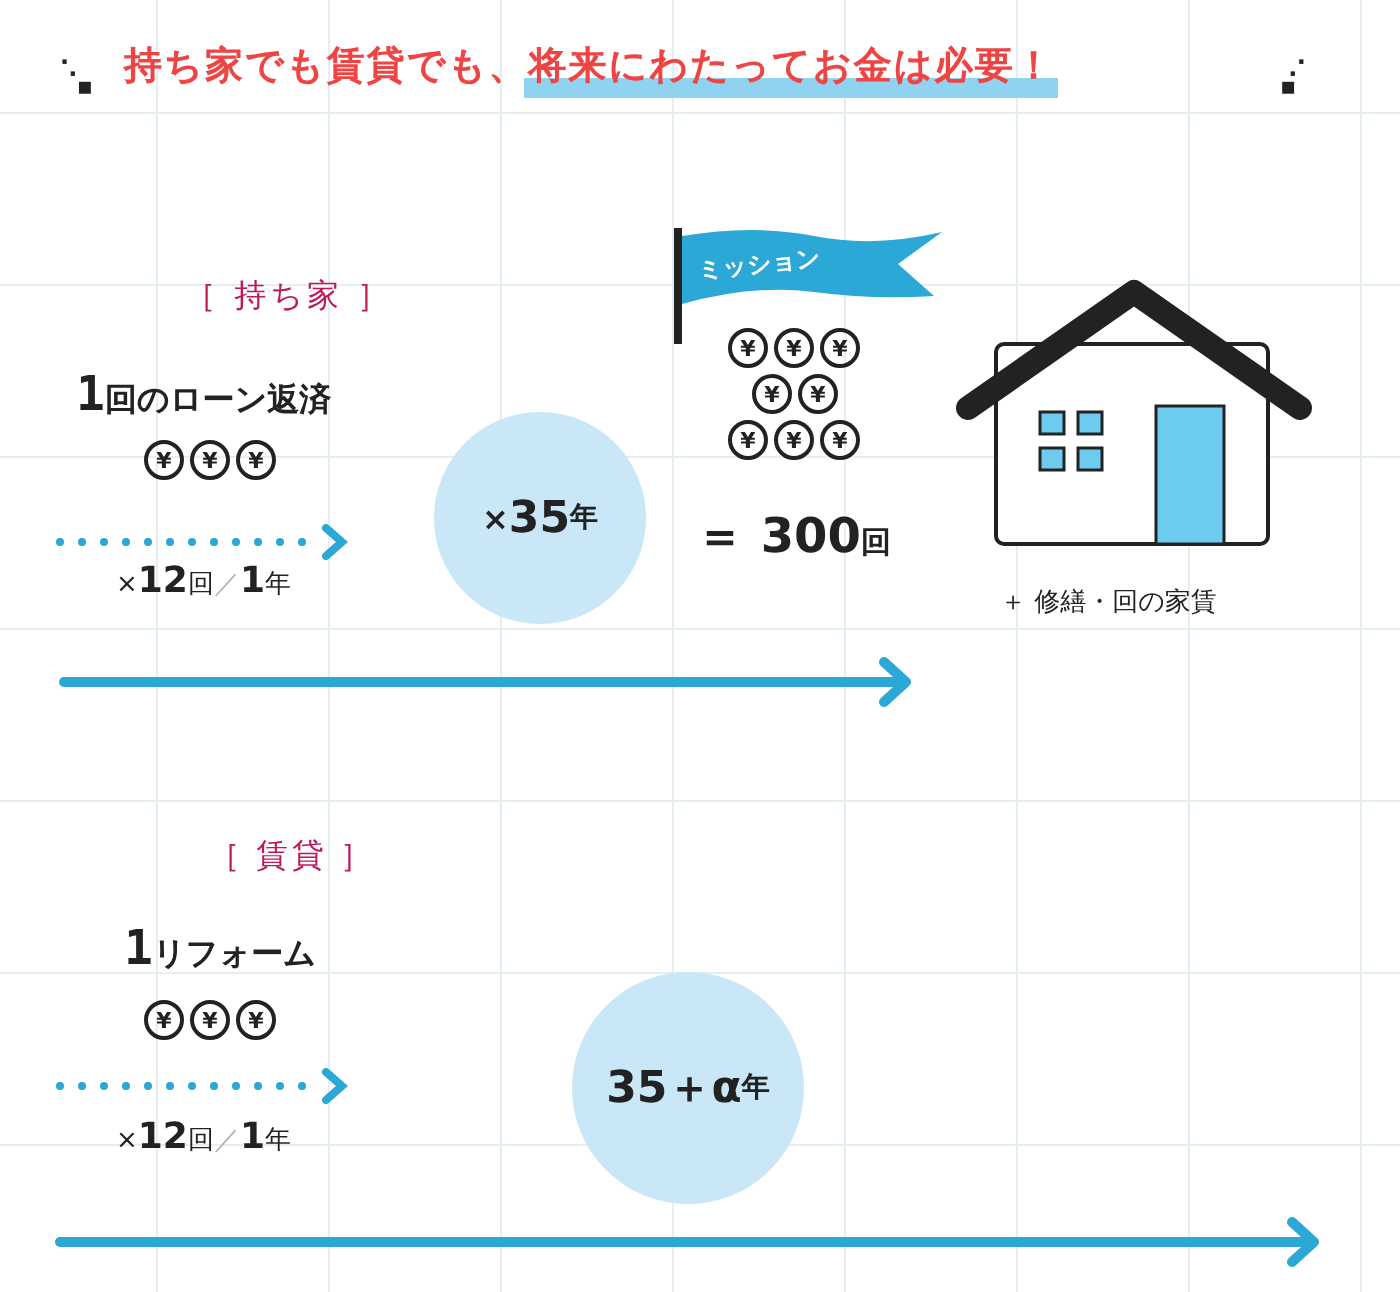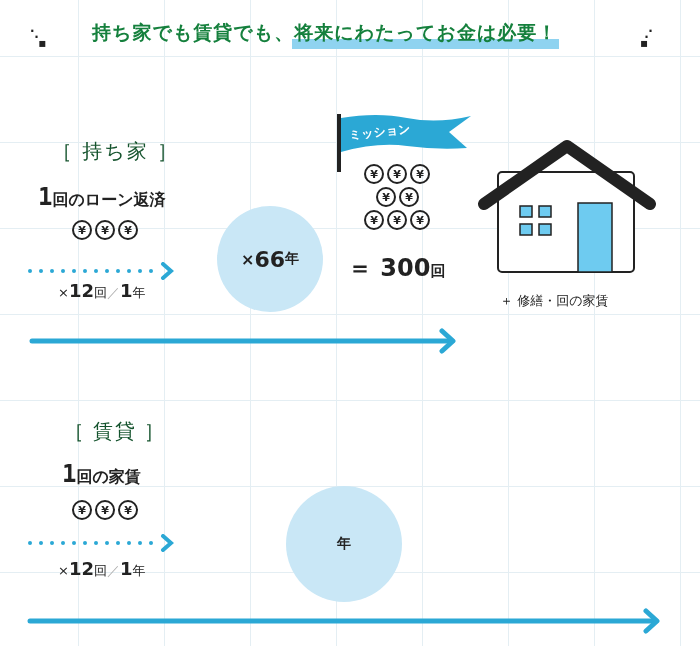--- a/index.html
+++ b/index.html
@@ -6,28 +6,28 @@
   body {
     width:700px; height:646px; position:relative; overflow:hidden;
     background:#ffffff;
     font-family:"DejaVu Sans", sans-serif; color:#222;
   }
   .grid { position:absolute; inset:0; pointer-events:none; }
   .vl { position:absolute; top:0; bottom:0; width:1px; background:#e4eef3; }
   .hl { position:absolute; left:0; right:0; height:1px; background:#e4eef3; }
 
   .headline { position:absolute; top:14px; left:0; width:700px; height:40px; }
-  .headline .txt { position:absolute; left:62px; top:6px; font-size:19px; font-weight:bold; letter-spacing:1px; white-space:nowrap; color:#15803d;margin-left:30px; }
+  .headline .txt { position:absolute; left:62px; top:6px; font-size:19px; font-weight:bold; letter-spacing:1px; white-space:nowrap; color:#ef4444; }
   .headline .hl-part { position:relative; display:inline-block; }
   .headline .hl-part::before { content:""; position:absolute; left:-2px; right:-2px; bottom:-3px; height:10px; background:#8fd3f0; z-index:-1; }
   .headline .txt span { position:relative; z-index:1; }
   .spark { position:absolute; font-size:12px; line-height:6px; font-weight:bold; }
 
   .abs { position:absolute; }
-  .bracket-title { font-size:20px; letter-spacing:2px; white-space:nowrap; color:#14532d; }
+  .bracket-title { font-size:16px; letter-spacing:2px; white-space:nowrap; color:#be185d;margin-left:40px; }
   .sub { font-size:16px; font-weight:bold; white-space:nowrap; }
   .sub .big { font-size:24px; font-family:"DejaVu Sans Mono", monospace; }
   .coins { display:flex; gap:3px; }
   .coin { width:20px; height:20px; border:2px solid #222; border-radius:50%; font-size:11px; font-weight:bold; display:flex; align-items:center; justify-content:center; box-sizing:border-box; }
   .dots { display:flex; gap:7px; align-items:center; }
   .dot { width:4px; height:4px; border-radius:50%; background:#2ba8d5; }
   .per { font-size:13px; white-space:nowrap; }
   .per .big { font-size:18px; font-weight:bold; }
   .circle { position:absolute; border-radius:50%; background:#c9e7f6; display:flex; align-items:center; justify-content:center; font-weight:bold; white-space:nowrap; }
   .eq { font-size:24px; font-weight:bold; white-space:nowrap; }
@@ -91,21 +91,21 @@
       <polyline points="3,2 11,9 3,16" fill="none" stroke="#2ba8d5" stroke-width="4" stroke-linecap="round"></polyline>
     </svg>
 </div>
 
 <div class="abs per" style="left:58px;top:280px;">
   <span>×</span><span class="big">12</span><span>回</span><span style="color:#aaa">／</span><span class="big">1</span><span>年</span>
 </div>
 
 <div class="circle" style="left:217px;top:206px;width:106px;height:106px;font-size:16px;">
   <span>×</span>
-    <span style="font-size:22px">66</span>
+    <span style="font-size:22px">35</span>
     <span style="font-size:14px">年</span>
 </div>
 
 <div class="abs" style="left:337px;top:110px;">
   <svg width="140" height="62">
     <rect x="0" y="4" width="4" height="58" fill="#222"></rect>
     <path d="M4,8 Q40,2 70,8 T134,6 L112,22 L130,38 Q100,40 70,36 T4,42 Z" fill="#2ba8d5"></path>
   </svg>
   <div class="abs" style="left:12px;top:14px;color:#fff;font-size:12px;font-weight:bold;transform:rotate(-6deg);white-space:nowrap;">ミッション</div>
 </div>
@@ -144,21 +144,21 @@
 <div class="abs caption" style="left:500px;top:292px;">＋ 修繕・回の家賃</div>
 
 <svg class="abs" style="left:28px;top:328px;" width="432" height="26">
   <line x1="4" y1="13" x2="424" y2="13" stroke="#2ba8d5" stroke-width="5" stroke-linecap="round"></line>
   <polyline points="414,3 425,13 414,23" fill="none" stroke="#2ba8d5" stroke-width="5" stroke-linecap="round" stroke-linejoin="round"></polyline>
 </svg>
 
 <div class="abs bracket-title" style="left:64px;top:418px;font-family:Liberation Serif, serif;">［ 賃貸 ］</div>
 
 <div class="abs sub" style="left:62px;top:460px;">
-  <span class="big">1</span><span>回の家賃</span>
+  <span class="big">1</span><span>リフォーム</span>
 </div>
 
 <div class="abs coins" style="left:72px;top:500px;">
   <div class="coin">¥</div>
   <div class="coin">¥</div>
   <div class="coin">¥</div>
 </div>
 
 <div class="abs dots" style="left:28px;top:534px;">
   <div class="dot"></div>
@@ -176,19 +176,20 @@
   <svg width="14" height="18">
       <polyline points="3,2 11,9 3,16" fill="none" stroke="#2ba8d5" stroke-width="4" stroke-linecap="round"></polyline>
     </svg>
 </div>
 
 <div class="abs per" style="left:58px;top:558px;">
   <span>×</span><span class="big">12</span><span>回</span><span style="color:#aaa">／</span><span class="big">1</span><span>年</span>
 </div>
 
 <div class="circle" style="left:286px;top:486px;width:116px;height:116px;">
+  <span style="font-size:22px">35＋α</span>
     <span style="font-size:14px">年</span>
 </div>
 
 <svg class="abs" style="left:26px;top:608px;" width="640" height="26">
   <line x1="4" y1="13" x2="630" y2="13" stroke="#2ba8d5" stroke-width="5" stroke-linecap="round"></line>
   <polyline points="620,3 631,13 620,23" fill="none" stroke="#2ba8d5" stroke-width="5" stroke-linecap="round" stroke-linejoin="round"></polyline>
 </svg>
 
 </body></html>

